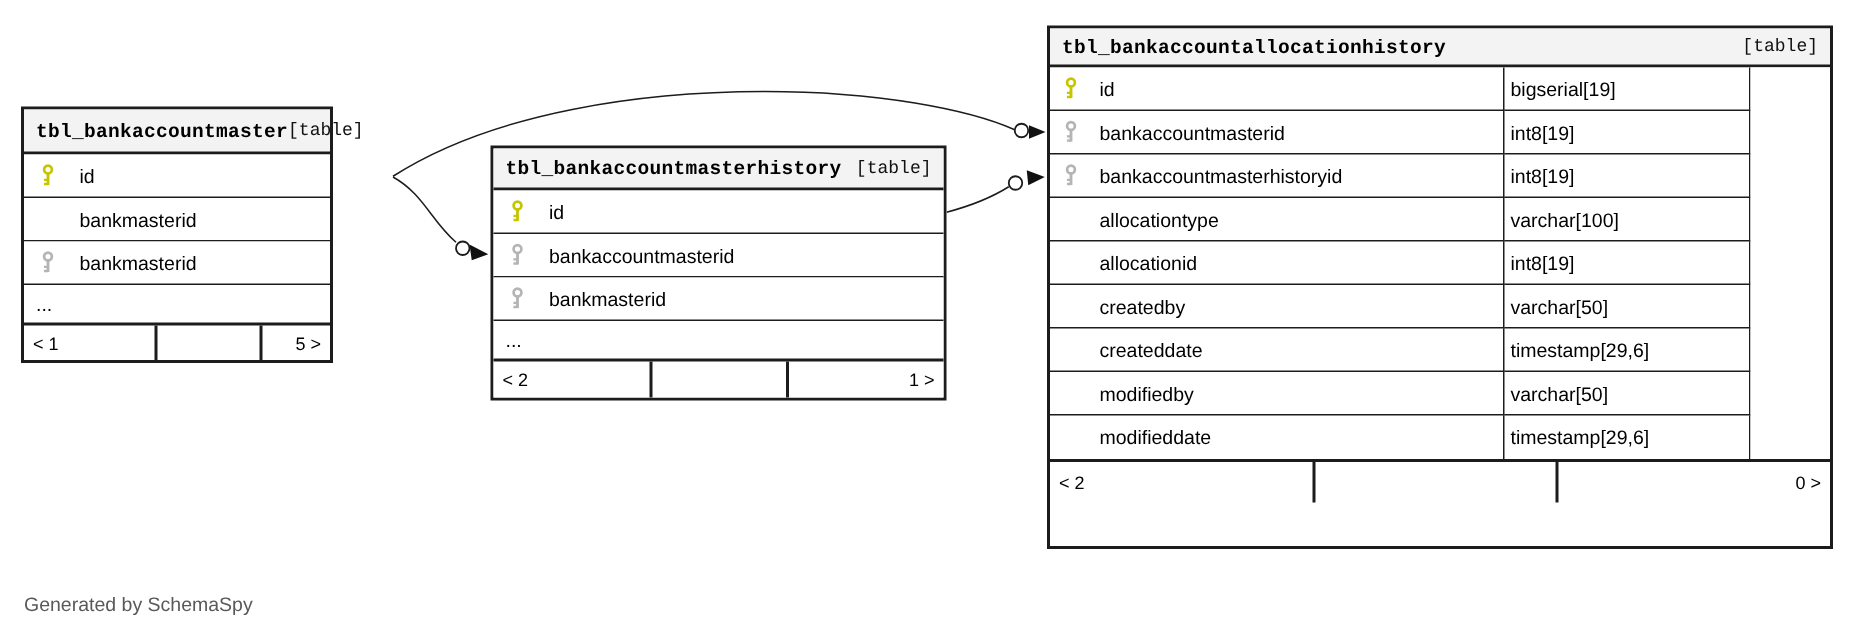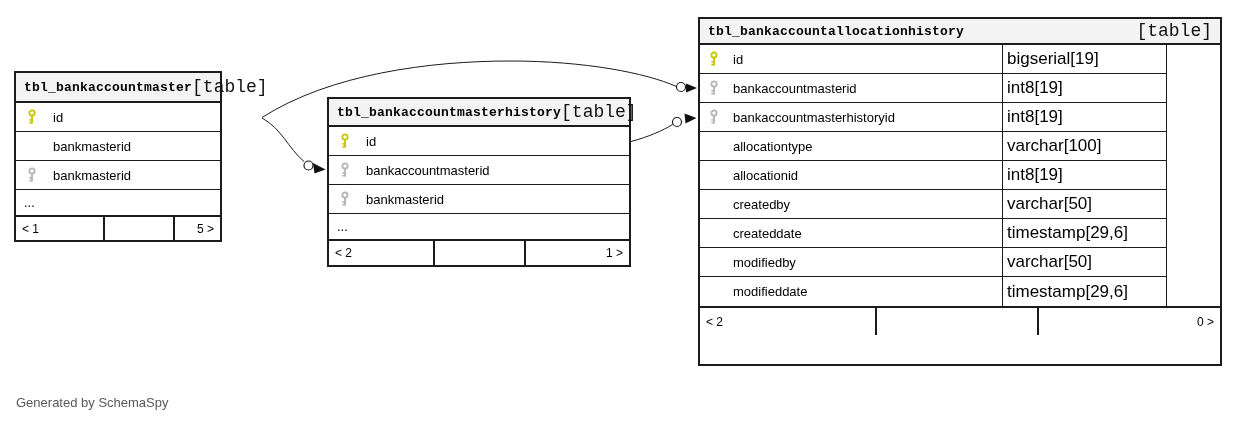--- a/index.html
+++ b/index.html
@@ -10,38 +10,38 @@
   
   .etable{
     position:absolute;box-sizing:border-box;background:#ffffff;
     border:2px solid #1c1c1c;
   }
   .thead{
     box-sizing:border-box;display:flex;align-items:center;justify-content:space-between;
     background:#f3f3f3;border-bottom:2px solid #1c1c1c;padding:0 8px;font-family:Liberation Mono, monospace;
   }
   .tname{font-size:13px;font-weight:bold;letter-spacing:.2px;}
-  .ttype{font-size:18px;color:#111;}
+  .ttype{font-size:12px;color:#111;}
   .row{
     box-sizing:border-box;display:flex;align-items:center;
     border-bottom:1px solid #1c1c1c;background:#fff;
   }
   .kicon{width:12px;height:16px;flex:0 0 12px;margin:0 0 0 10px;display:inline-block;}
   .kicon svg{display:block;width:12px;height:16px;}
   .kicon.pk{color:var(--pk,#c6c600);}
   .kicon.fk{color:var(--fk,#b5b5b5);}
   .kicon.none{visibility:hidden;}
   .cname{font-size:13px;margin-left:15px;white-space:nowrap;}
   .dots .cname{margin-left:0;}
   .dots{padding-left:8px;font-size:13px;}
   
   .t3 .kicon{margin-left:8px;}
   .t3 .cellname{box-sizing:border-box;width:303px;height:100%;display:flex;align-items:center;border-right:1px solid #1c1c1c;}
   .t3 .cellname .cname{margin-left:13px;}
-  .t3 .celltype{box-sizing:border-box;width:164px;height:100%;display:flex;align-items:center;border-right:1px solid #1c1c1c;padding-left:4px;font-size:17px;white-space:nowrap;}
+  .t3 .celltype{box-sizing:border-box;width:164px;height:100%;display:flex;align-items:center;border-right:1px solid #1c1c1c;padding-left:4px;font-size:13px;white-space:nowrap;}
   .t3 .row{border-bottom:none;}
   .t3 .row .cellname,.t3 .row .celltype{border-bottom:1px solid #1c1c1c;}
   .t3 .row.lastdata .cellname,.t3 .row.lastdata .celltype{border-bottom:none;}
   .t3 .cellextra{flex:1;height:100%;background:#fff;}
   
   .tfoot{
     box-sizing:border-box;display:flex;align-items:stretch;border-top:1px solid #1c1c1c;background:#fff;
   }
   .t3 .tfoot{border-top:2px solid #1c1c1c;}
   .fcell{box-sizing:border-box;display:flex;align-items:center;font-size:12px;padding:0 6px;border-right:2px solid #1c1c1c;}

